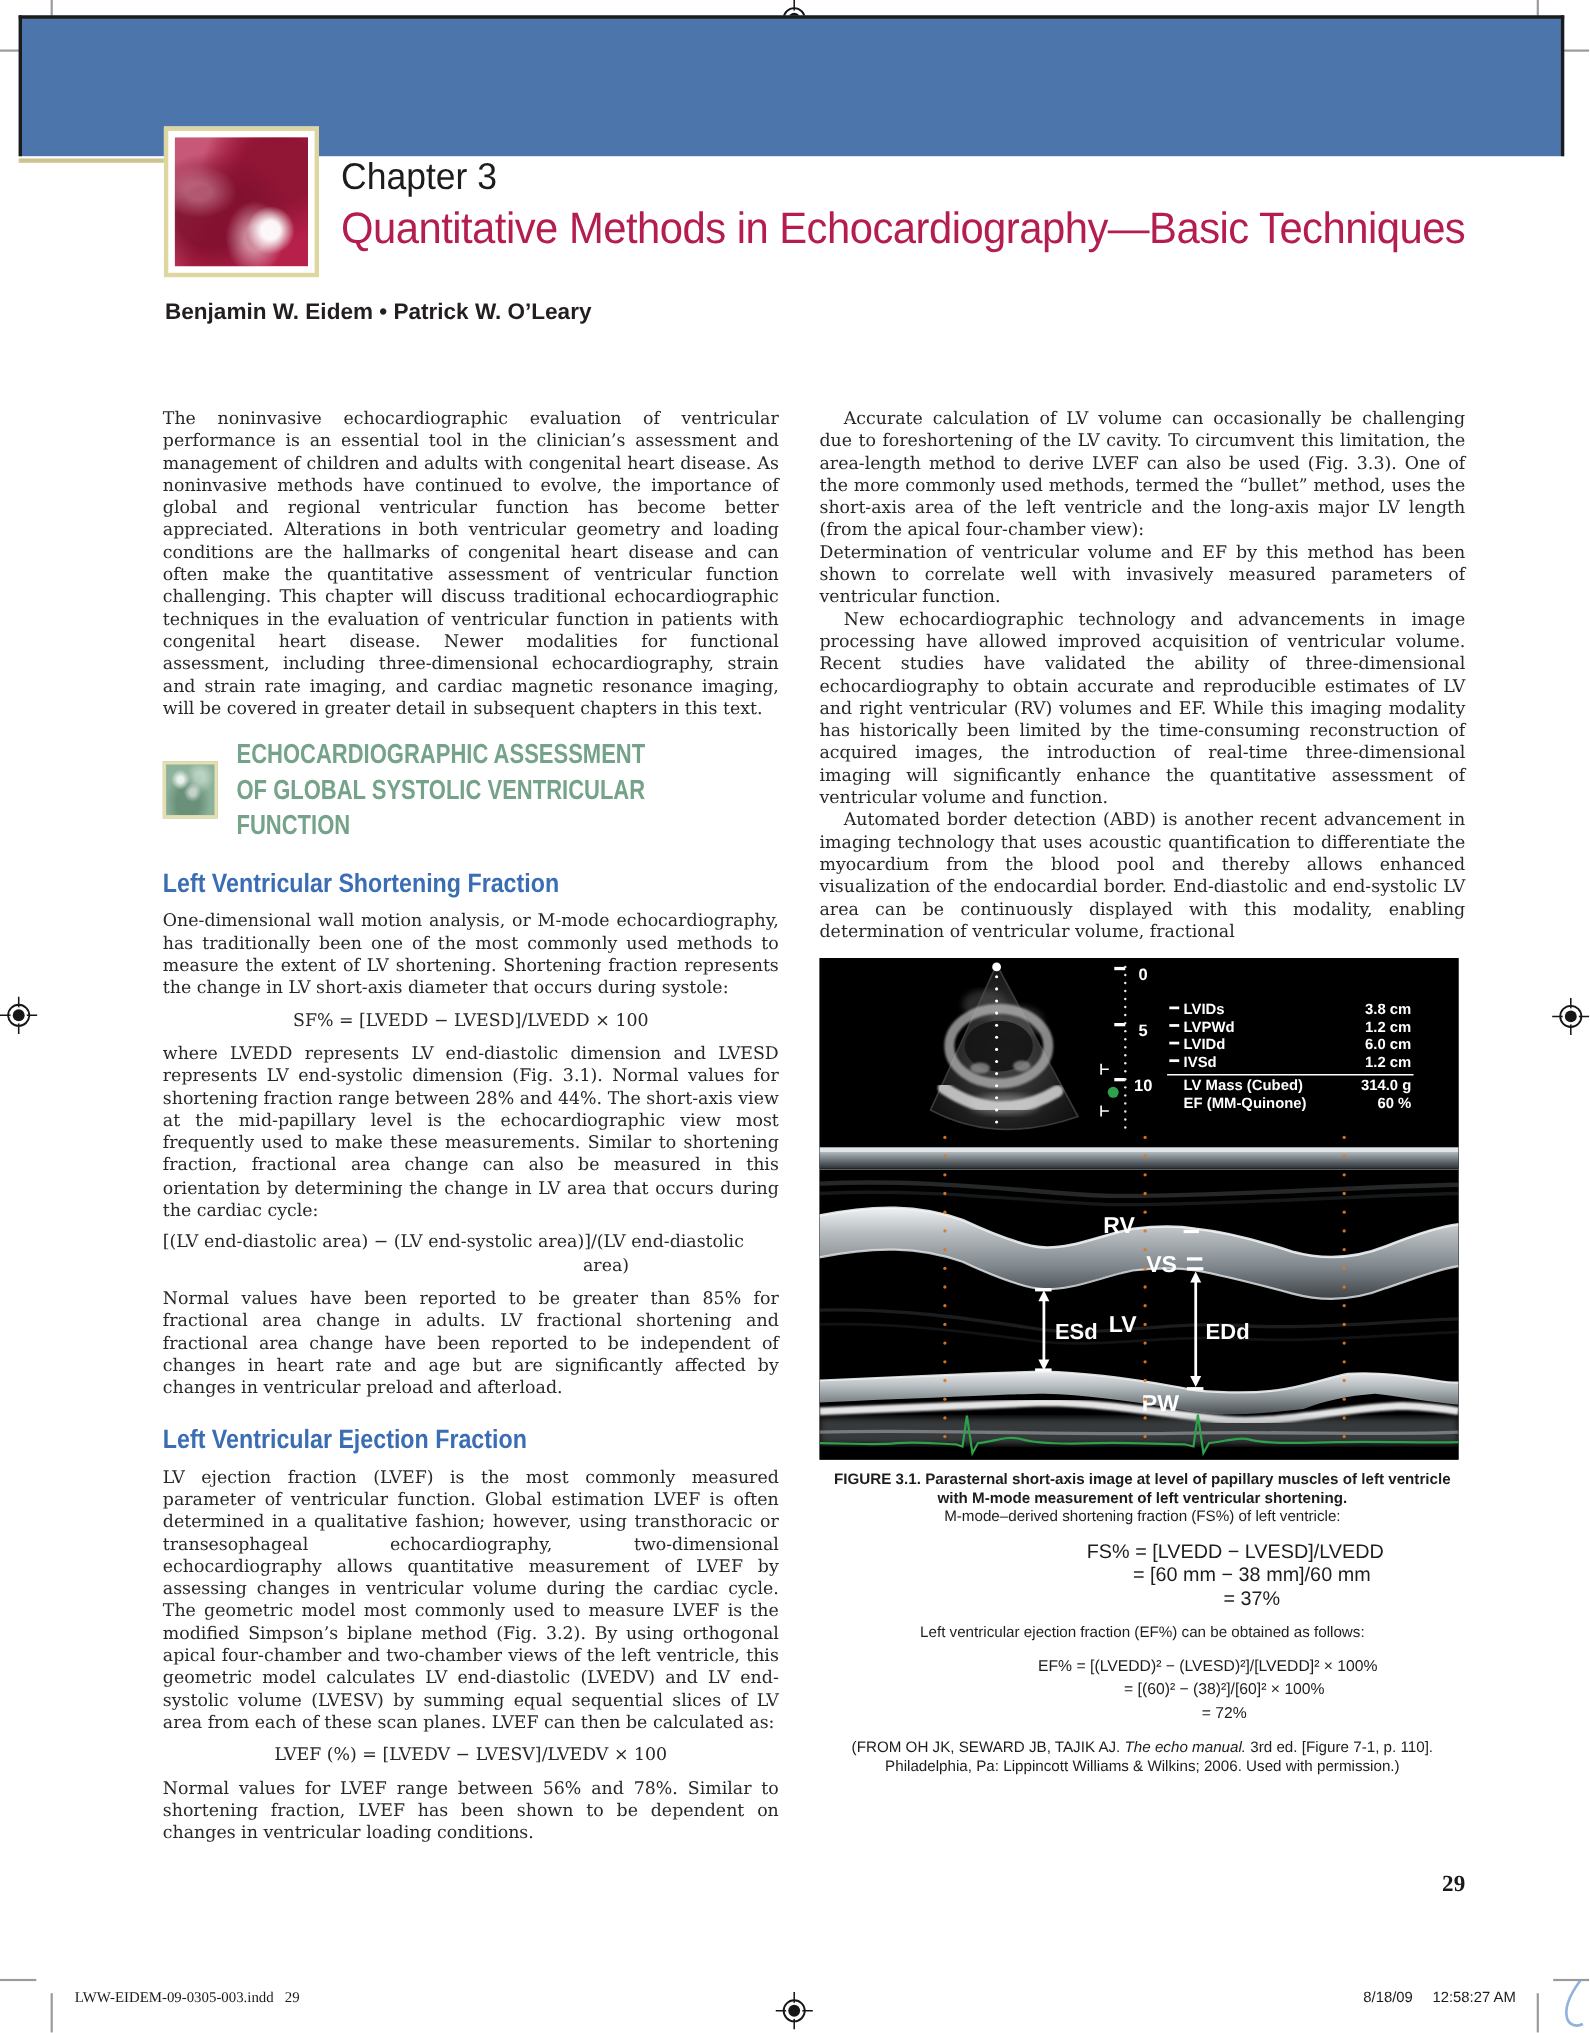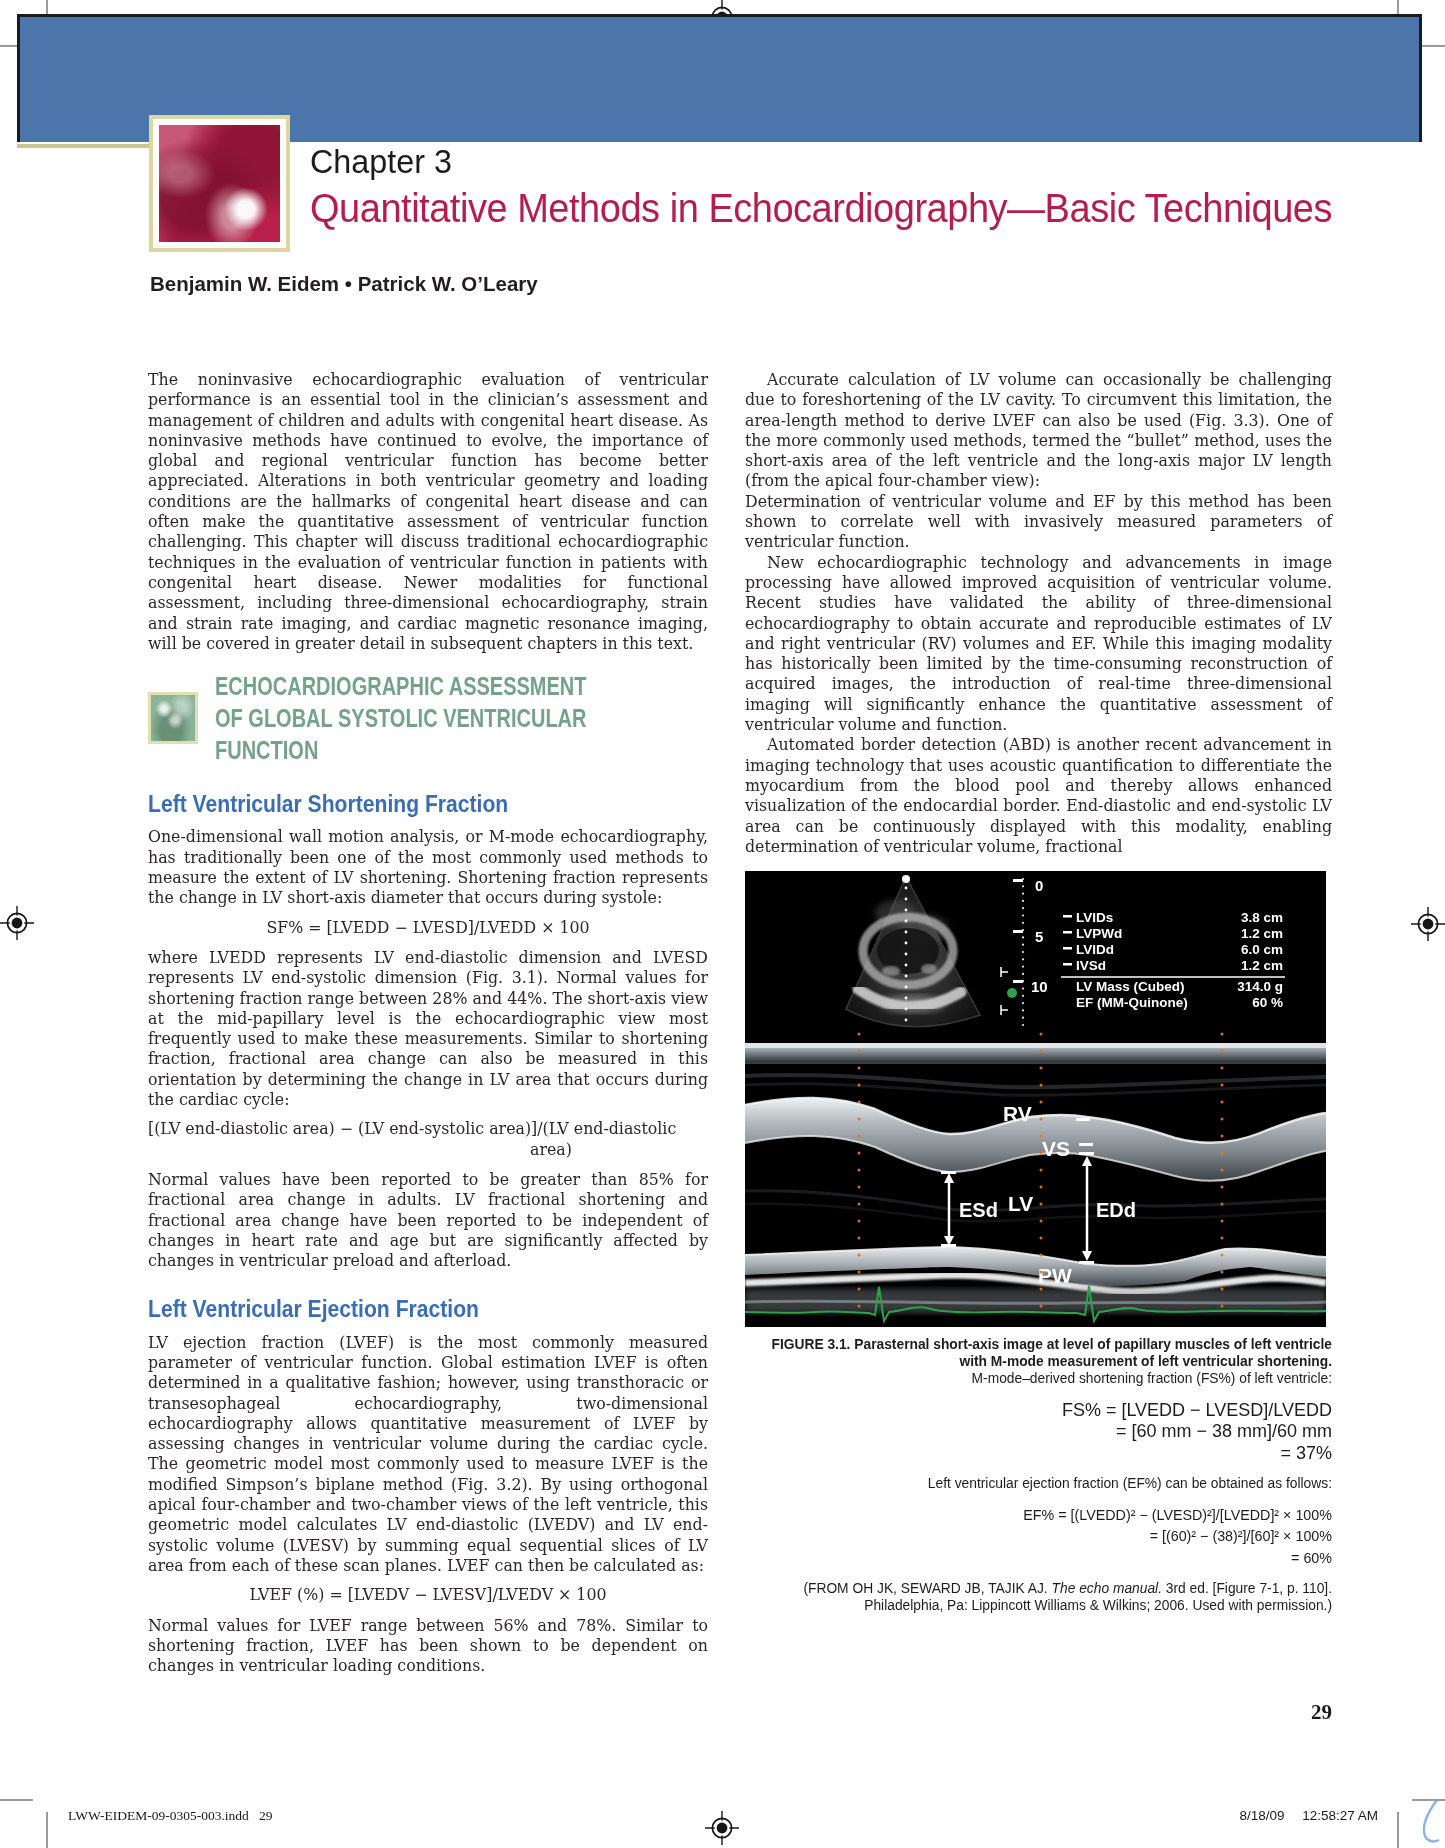--- a/index.html
+++ b/index.html
@@ -59,21 +59,21 @@
   .h3{font-family:"Liberation Sans",sans-serif;font-weight:bold;font-size:24px;color:#3a6db4;
       margin:28px 0 13px;transform:scaleX(.88);transform-origin:left;white-space:nowrap;text-align:left;}
 
   
   .fig{position:relative;width:581px;height:456px;margin-top:14px;background:#000;}
   .fig svg{display:block;}
   .echo-label{font-family:"Liberation Sans",sans-serif;font-weight:bold;fill:#fff;}
   .meas{font-family:"Liberation Sans",sans-serif;font-weight:bold;font-size:13.5px;fill:#fff;}
 
   .caption{font-family:"Liberation Sans",sans-serif;font-size:13.8px;line-height:16.8px;
-           margin-top:10px;color:#1d1d1d;text-align:right;}
+           margin-top:10px;color:#1d1d1d;text-align:center;}
   .capbold{font-weight:bold;}
   .capfs{margin:12px 0 12px 169px;font-size:18px;line-height:21.5px;}
   .capef{margin:12px 0 12px 119px;font-size:14.3px;line-height:21.5px;}
   .capfs .cl, .capef .cl{display:block;}
   .capfs .ind2, .capef .ind2{padding-left:30px;}
   .source{margin-top:10px;}
   .pagenum{position:absolute;right:113px;top:1700px;font-family:Liberation Serif, serif;
            font-weight:bold;font-size:21px;color:#1a1a1a;}
 
   
@@ -393,21 +393,21 @@
       <div>M-mode–derived shortening fraction (FS%) of left ventricle:</div>
       <div class="capfs">
         <span class="cl">FS% = [LVEDD − LVESD]/LVEDD</span>
         <span class="cl ind2">= [60 mm − 38 mm]/60 mm</span>
         <span class="cl ind2">= 37%</span>
       </div>
       <div>Left ventricular ejection fraction (EF%) can be obtained as follows:</div>
       <div class="capef">
         <span class="cl">EF% = [(LVEDD)² − (LVESD)²]/[LVEDD]² × 100%</span>
         <span class="cl ind2">= [(60)² − (38)²]/[60]² × 100%</span>
-        <span class="cl ind2">= 60%</span>
+        <span class="cl ind2">= 72%</span>
       </div>
       <div class="source">
         <span>(FROM OH JK, SEWARD JB, TAJIK AJ. </span><i>The echo manual.</i><span> 3rd ed. [Figure 7-1, p. 110]. Philadelphia, Pa: Lippincott Williams &amp; Wilkins; 2006. Used with permission.)</span>
       </div>
     </div>
   </div>
 
   <div class="pagenum">29</div>
 
   <div class="f-left">LWW-EIDEM-09-0305-003.indd   29</div>

